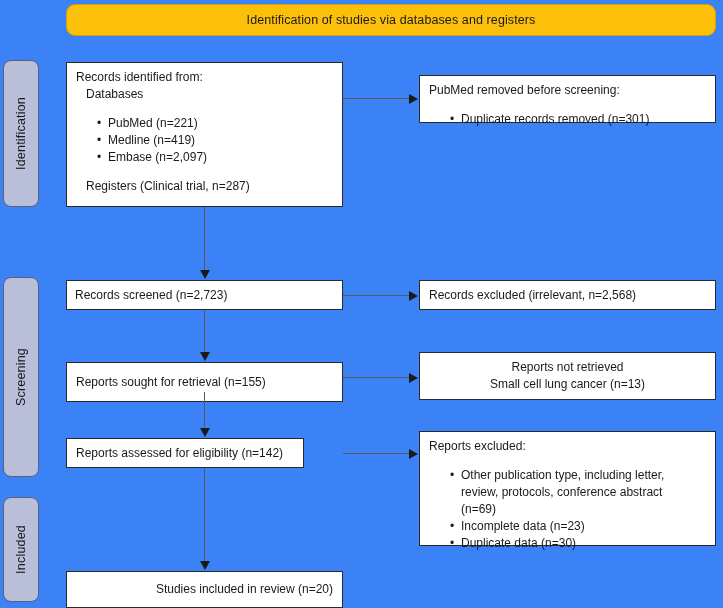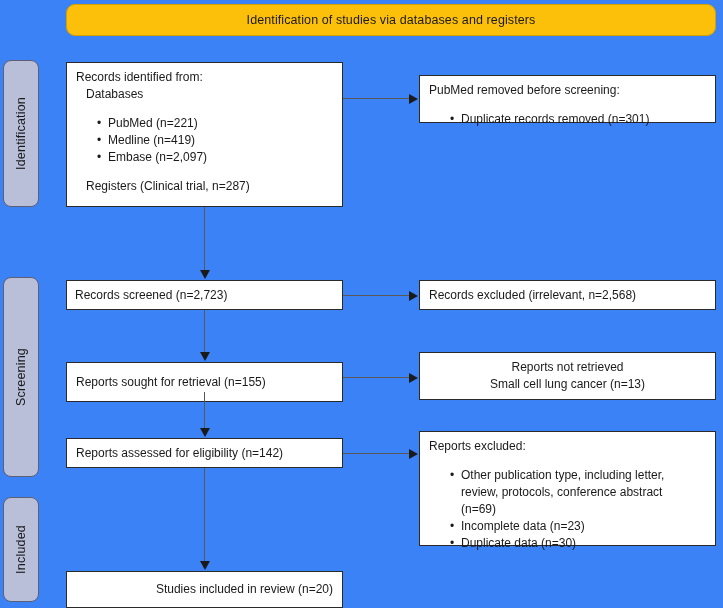--- a/index.html
+++ b/index.html
@@ -103,21 +103,21 @@
   }
   .indent1 { padding-left: 10px; }
 
   
   #box-identified       { left: 66px;  top: 62px;  width: 277px; height: 145px; }
   #box-removed          { left: 419px; top: 75px;  width: 297px; height: 48px;  }
   #box-screened         { left: 66px;  top: 280px; width: 277px; height: 30px; padding-left: 8px;  }
   #box-excluded-irrel   { left: 419px; top: 280px; width: 297px; height: 30px;  }
   #box-sought           { left: 66px;  top: 362px; width: 277px; height: 40px;  }
   #box-not-retrieved    { left: 419px; top: 352px; width: 297px; height: 48px;  }
-  #box-assessed         { left: 66px;  top: 438px; width: 277px; height: 30px;  }
+  #box-assessed         { left: 66px;  top: 438px; width: 238px; height: 30px;  }
   #box-reports-excluded { left: 419px; top: 431px; width: 297px; height: 115px; }
   #box-included         { left: 66px;  top: 571px; width: 277px; height: 37px; text-align: right;  }
 
   
   .conn { position: absolute; background: #585858; }
   .conn-v { width: 1.4px; }
   .conn-h { height: 1.4px; }
 
   .arrowhead {
     position: absolute;

